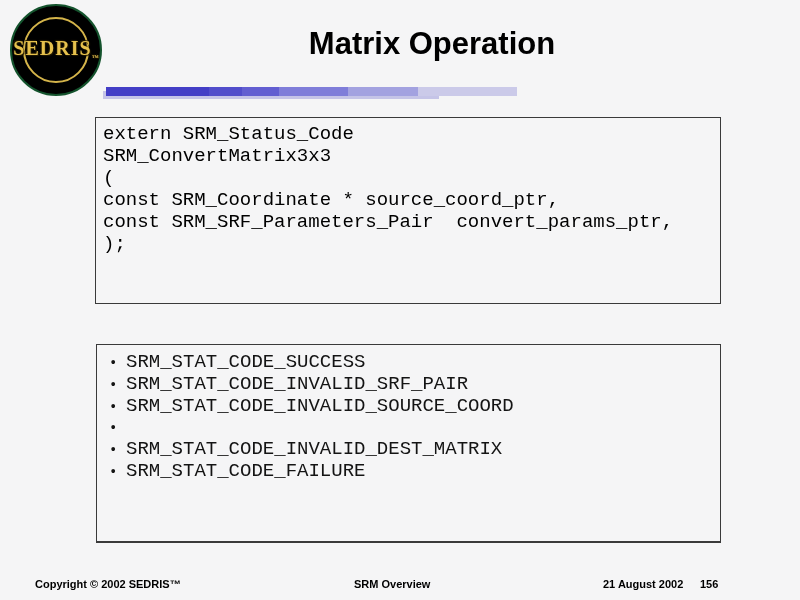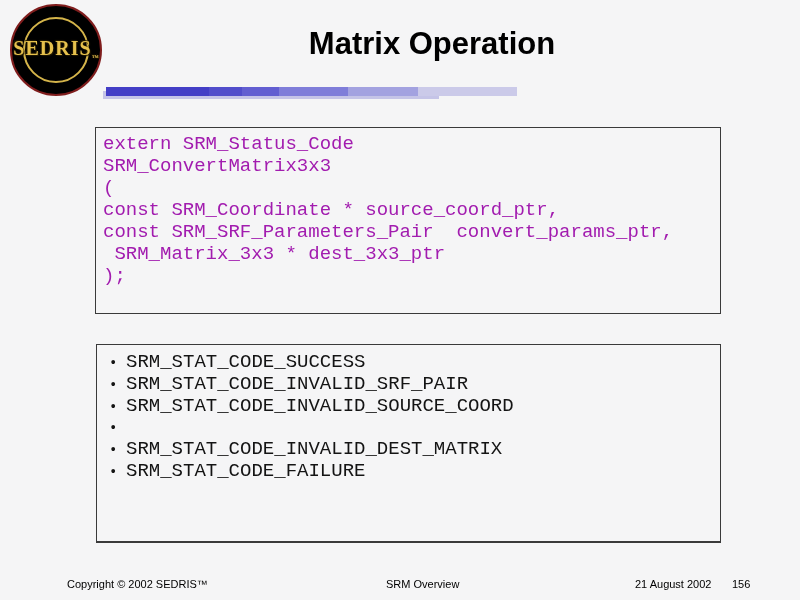--- a/index.html
+++ b/index.html
@@ -12,21 +12,21 @@
     font-family: "Liberation Sans", sans-serif;
   }
 
   
   .logo {
     position: absolute;
     left: 10px; top: 4px;
     width: 92px; height: 92px;
     border-radius: 50%;
     background: #000;
-    border: 2px solid #7f1d1d;
+    border: 2px solid #14532d;
     box-sizing: border-box;
   }
   .logo-earth {
     position: absolute;
     left: 11px; top: 11px; right: 11px; bottom: 11px;
     border-radius: 50%;
     border: 2px solid #d4b44a;
     box-sizing: border-box;
     background:
       radial-gradient(circle at 32% 22%, rgba(255,255,255,0.9) 0 7%, rgba(255,255,255,0) 26%),
@@ -81,29 +81,29 @@
       #514dcb 25%, #514dcb 33%,
       #625ed1 33%, #625ed1 42%,
       #7f7dd9 42%, #7f7dd9 59%,
       #a3a2e0 59%, #a3a2e0 76%,
       #cbcae9 76%, #cbcae9 100%);
   }
 
   
   .code-box {
     position: absolute;
-    left: 95px; top: 127px;
+    left: 95px; top: 117px;
     width: 626px; height: 187px;
     border: 1px solid #3a3a3a;
     box-sizing: border-box;
     padding: 5px 4px 0 7px;
     font-family: "Liberation Mono", "DejaVu Sans Mono", monospace;
     font-size: 19px;
     line-height: 22px;
-    color: #a21caf;
+    color: #000000;
   }
   .code-line { white-space: pre; }
 
   
   .status-box {
     position: absolute;
     left: 96px; top: 344px;
     width: 625px; height: 199px;
     border: 1px solid #3a3a3a;
     border-bottom-width: 2px;
@@ -120,24 +120,23 @@
     flex: 0 0 17px;
     font-size: 14px;
     color: #141414;
   }
 
   
   .footer-item {
     position: absolute;
     top: 578px;
     font-size: 11px;
-    font-weight: normal;
+    font-weight: bold;
     color: #000;
     white-space: nowrap;
-    margin-left: 32px;
   }
   .f-copyright { left: 35px; }
   .f-center { left: 354px; }
   .f-date { left: 603px; }
   .f-page { left: 700px; }
 </style>
 </head>
 <body>
 
 <div class="slide">
@@ -151,21 +150,20 @@
 
   <div class="accent-underlay"></div>
   <div class="accent-bar"></div>
 
   <div class="code-box">
     <div class="code-line">extern SRM_Status_Code</div>
     <div class="code-line">SRM_ConvertMatrix3x3</div>
     <div class="code-line">(</div>
     <div class="code-line">const SRM_Coordinate * source_coord_ptr,</div>
     <div class="code-line">const SRM_SRF_Parameters_Pair  convert_params_ptr,</div>
-    <div class="code-line"> SRM_Matrix_3x3 * dest_3x3_ptr</div>
     <div class="code-line">);</div>
   </div>
 
   <div class="status-box">
     <div class="status-item">
       <span class="bullet">•</span>
       <span>SRM_STAT_CODE_SUCCESS</span>
     </div>
     <div class="status-item">
       <span class="bullet">•</span>

